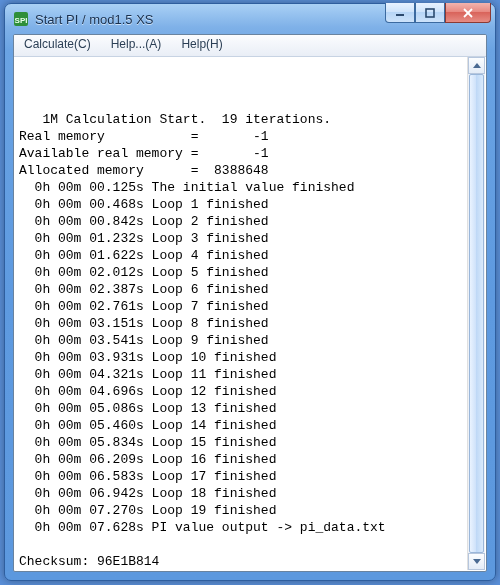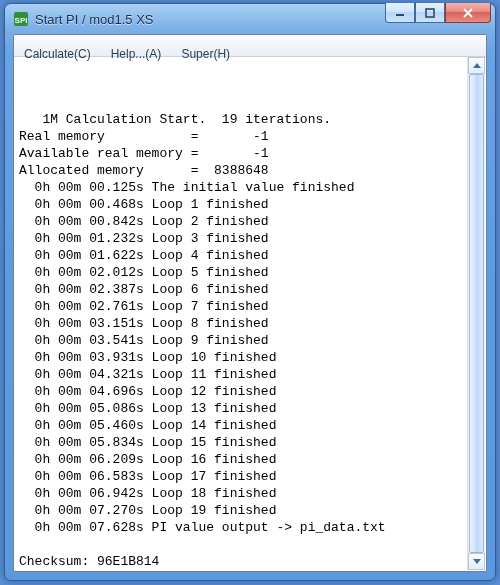--- a/index.html
+++ b/index.html
@@ -86,21 +86,21 @@
     height: 21px;
     background: linear-gradient(to bottom, #fbfcfe 0%, #e9eef6 100%);
     border-bottom: 1px solid #c7d3e3;
     display: flex;
     align-items: stretch;
     font-size: 12px;
     color: #2b3f55;
     user-select: none;
   }
   .menuitem {
-    padding: 10px 10px 0 10px;
+    padding: 0 10px 0 10px;
     line-height: 18px;
     cursor: default;
   }
   .content-wrap {
     position: absolute;
     left: 1px;
     right: 1px;
     top: 22px;
     bottom: 1px;
     display: flex;
@@ -180,21 +180,21 @@
           <line x1="10" y1="1" x2="2" y2="9" stroke="#fff" stroke-width="1.8"></line>
         </svg>
       </div>
     </div>
   </div>
 
   <div class="client">
     <div class="menubar">
       <div class="menuitem">Calculate(C)</div>
       <div class="menuitem">Help...(A)</div>
-      <div class="menuitem">Super(H)</div>
+      <div class="menuitem">Help(H)</div>
     </div>
 
     <div class="content-wrap">
       <div class="content" id="content">   1M Calculation Start.  19 iterations.
 Real memory           =       -1
 Available real memory =       -1
 Allocated memory      =  8388648
   0h 00m 00.125s The initial value finished
   0h 00m 00.468s Loop 1 finished
   0h 00m 00.842s Loop 2 finished

